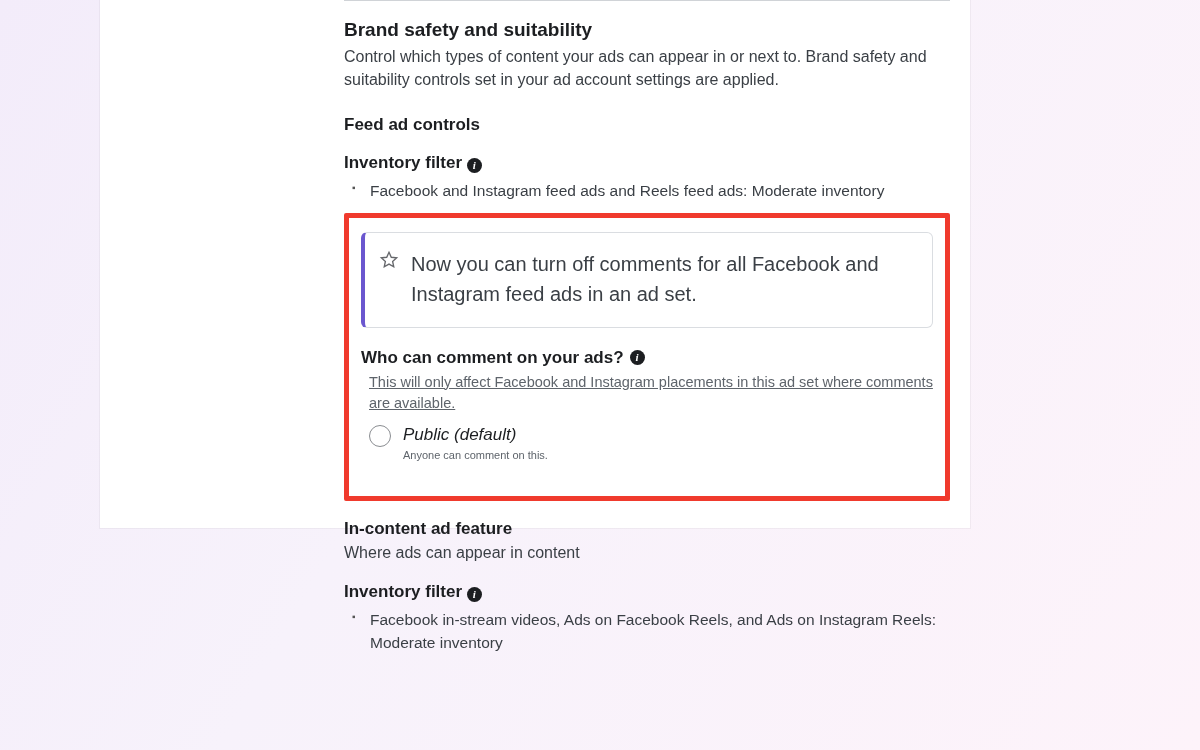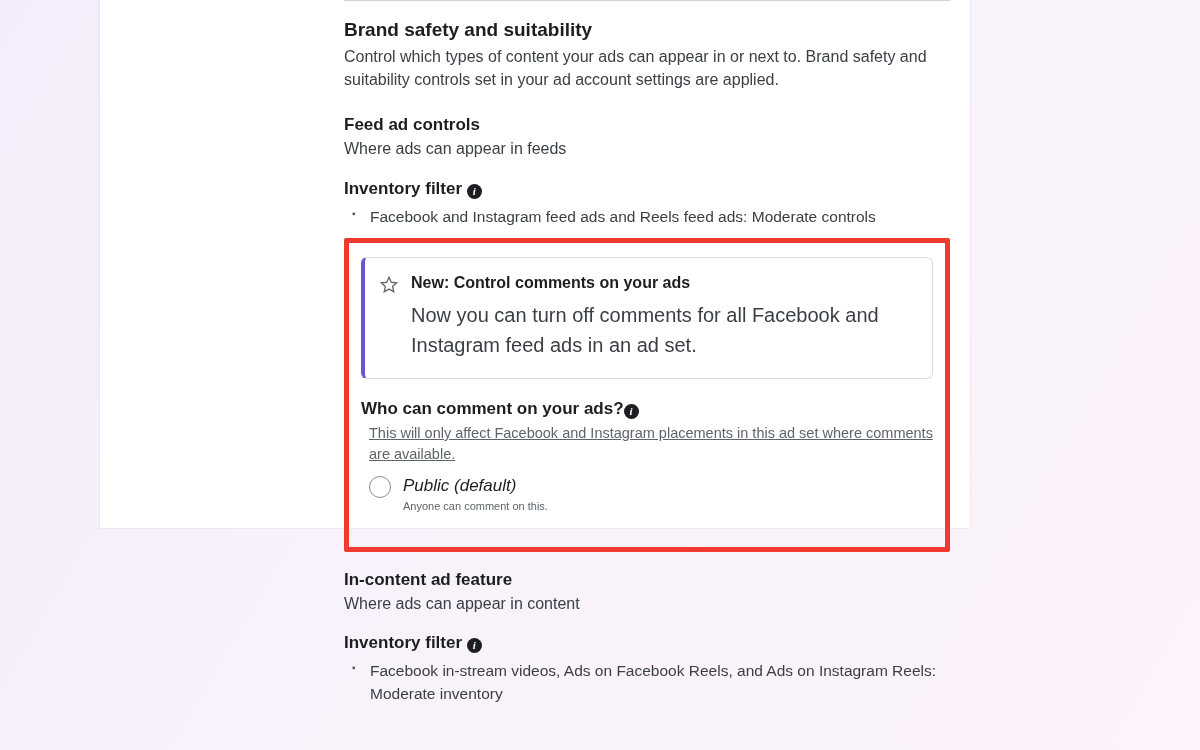--- a/index.html
+++ b/index.html
@@ -38,22 +38,22 @@
     font-weight: 700;
     color: #1c1e21;
     margin-bottom: 2px;
   }
   .h-mid {
     font-size: 17px;
     font-weight: 700;
     color: #1c1e21;
     margin-bottom: 4px;
     display: flex;
-    align-items: flex-end;
-    gap: 0;
+    align-items: center;
+    gap: 6px;
   }
   .desc {
     font-size: 16px;
     color: #3a3f45;
     line-height: 1.45;
   }
   .info-icon {
     display: inline-flex;
     width: 15px; height: 15px;
     border-radius: 50%;
@@ -176,43 +176,41 @@
   <div class="inner" style="padding-left:244px; padding-right:20px; padding-top:0;">
     <div class="top-rule"></div>
 
     <div class="section">
       <div class="h-main">Brand safety and suitability</div>
       <div class="desc">Control which types of content your ads can appear in or next to. Brand safety and suitability controls set in your ad account settings are applied.</div>
     </div>
 
     <div class="section" style="margin-bottom:18px;">
       <div class="h-sub">Feed ad controls</div>
-      <div class="desc">Where ads can appear in feeds</div>
     </div>
 
     <div class="section" style="margin-bottom:10px;">
       <div class="h-sub">
         <span>Inventory filter</span>
         <span class="info-icon">i</span>
       </div>
       <ul class="bullet-list">
-        <li>Facebook and Instagram feed ads and Reels feed ads: Moderate controls</li>
+        <li>Facebook and Instagram feed ads and Reels feed ads: Moderate inventory</li>
       </ul>
     </div>
 
     <div class="highlight-box">
 
       <div class="callout">
         <span class="star">
           <svg width="20" height="20" viewBox="0 0 24 24" fill="none" stroke="#65676b" stroke-width="1.6">
             <path d="M12 2.8l2.75 5.9 6.45.62-4.85 4.45 1.35 6.35L12 16.9l-5.7 3.22 1.35-6.35L2.8 9.32l6.45-.62L12 2.8z"></path>
           </svg>
         </span>
         <div>
-          <div class="callout-title">New: Control comments on your ads</div>
           <div class="callout-body">Now you can turn off comments for all Facebook and Instagram feed ads in an ad set.</div>
         </div>
       </div>
 
       <div>
         <div class="h-mid">
           <span>Who can comment on your ads?</span>
           <span class="info-icon">i</span>
         </div>
         <div class="subdesc">This will only affect Facebook and Instagram placements in this ad set where comments are available.</div>

